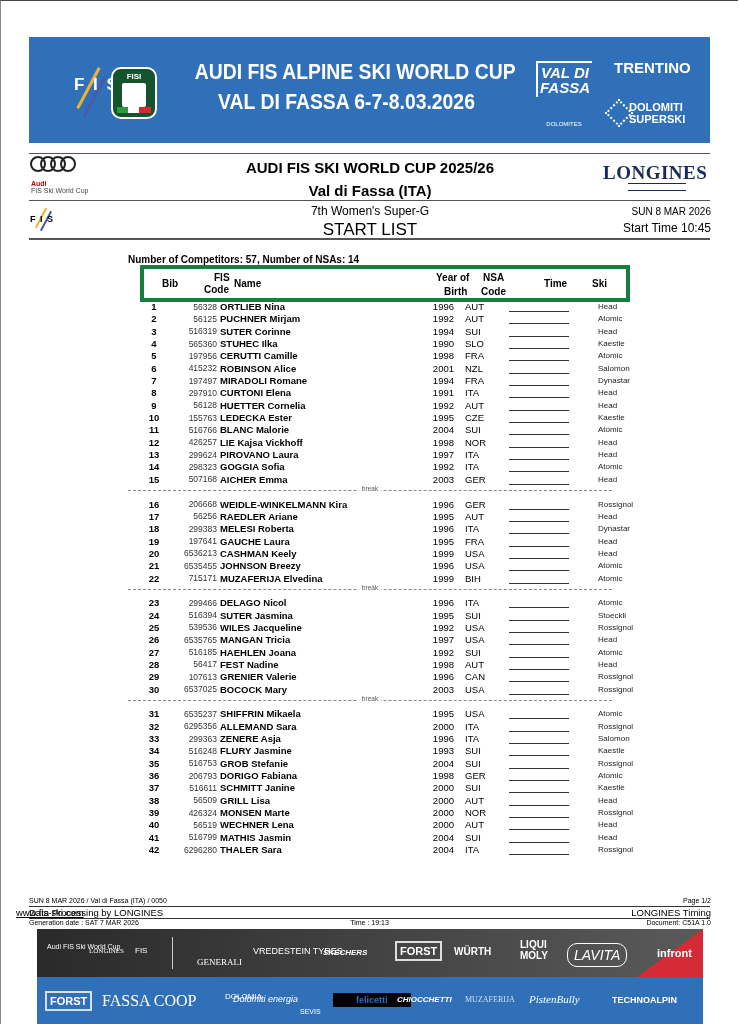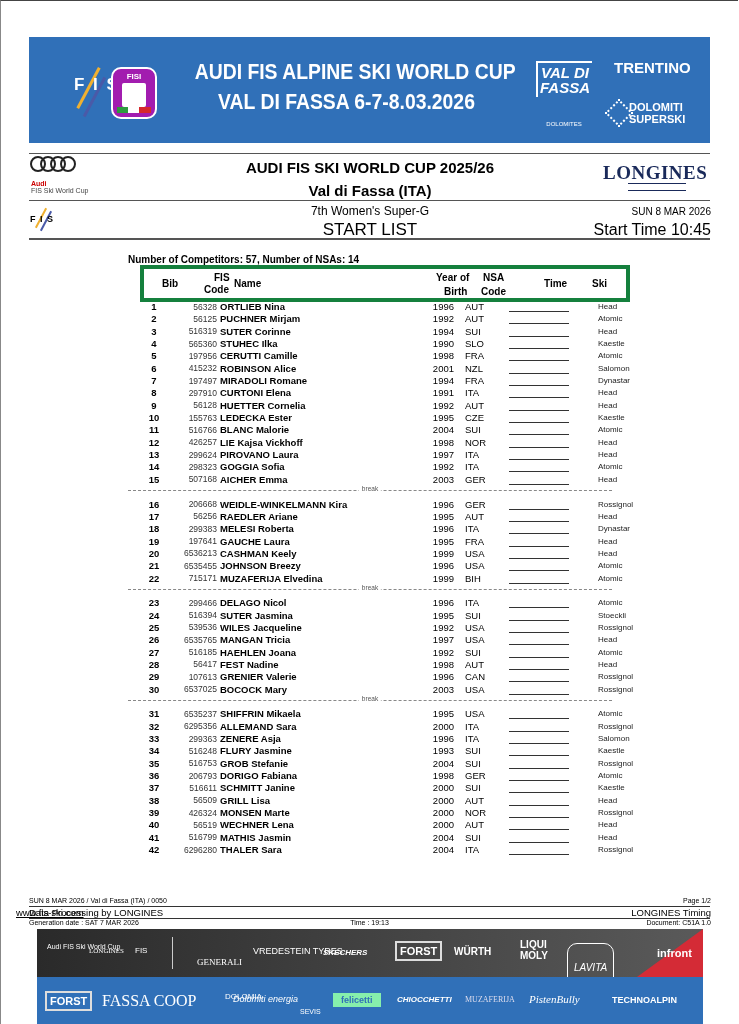--- a/index.html
+++ b/index.html
@@ -4,21 +4,21 @@
 <style>
   html, body { margin:0; padding:0; }
   body { width:739px; height:1024px; background:#ffffff; position:relative; overflow:hidden;
          font-family:"Liberation Sans", sans-serif; color:#000; }
   .page-edge { position:absolute; left:0; top:0; width:737px; height:1024px; border-left:1px solid #888; border-top:1px solid #444; }
   
   .banner { position:absolute; left:29px; top:37px; width:681px; height:106px; background:#3070b8; color:#fff; }
   .banner .fis { position:absolute; left:45px; top:38px; font-size:17px; font-weight:bold; letter-spacing:2px; }
   .banner .fis-slash1 { position:absolute; left:58px; top:28px; width:3px; height:46px; background:#f0b030; transform:rotate(28deg); }
   .banner .fis-slash2 { position:absolute; left:64px; top:38px; width:3px; height:44px; background:#4a5aa8; transform:rotate(28deg); }
-  .banner .fisi { position:absolute; left:82px; top:30px; width:42px; height:48px; background:#a21caf; border-radius:10px; border:2px solid #fff; }
+  .banner .fisi { position:absolute; left:82px; top:30px; width:42px; height:48px; background:#14532d; border-radius:10px; border:2px solid #fff; }
   .banner .fisi .fisi-txt { position:absolute; top:3px; width:100%; text-align:center; font-size:8px; font-weight:bold; }
   .banner .fisi .fisi-inner { position:absolute; left:9px; top:14px; width:24px; height:24px; background:#fff; border-radius:2px; }
   .banner .fisi .flag { position:absolute; left:4px; bottom:4px; width:34px; height:6px; background:linear-gradient(90deg,#2e9a3e 33%,#fff 33%,#fff 66%,#d5282d 66%); }
   .banner .title1 { position:absolute; left:145px; top:22px; width:345px; text-align:center; font-size:22px; font-weight:bold; transform:scaleX(0.88); transform-origin:center; white-space:nowrap; }
   .banner .title2 { position:absolute; left:145px; top:52px; width:345px; text-align:center; font-size:22px; font-weight:bold; transform:scaleX(0.88); transform-origin:center; white-space:nowrap; }
   .banner .valdifassa { position:absolute; left:507px; top:24px; width:50px; font-size:15px; font-weight:bold; line-height:15px; text-align:center; font-style:italic; border-left:2px solid #fff; border-top:2px solid #fff; padding:2px; }
   .banner .dolomites { position:absolute; left:506px; top:84px; width:58px; text-align:center; font-size:6px; }
   .banner .trentino { position:absolute; left:585px; top:22px; font-size:15px; font-weight:bold; }
   .banner .superski { position:absolute; left:600px; top:64px; font-size:11px; font-weight:bold; line-height:12px; }
   .banner .superski-icon { position:absolute; left:580px; top:66px; width:16px; height:16px; border:2px dotted #fff; transform:rotate(45deg); }
@@ -32,21 +32,21 @@
   .hdr-title { position:absolute; left:150px; top:159px; width:440px; text-align:center; font-size:15px; font-weight:bold; }
   .hdr-venue { position:absolute; left:150px; top:182px; width:440px; text-align:center; font-size:15px; font-weight:bold; }
   .longines { position:absolute; left:603px; top:162px; font-family:"Liberation Serif", serif; font-size:19px; font-weight:bold; color:#1a2a5a; letter-spacing:0.5px; }
   .longines-wings { position:absolute; left:628px; top:183px; width:58px; height:6px; border-top:1.5px solid #1a2a5a; border-bottom:1.5px solid #1a2a5a; }
   .fis-small { position:absolute; left:30px; top:214px; font-size:9px; font-weight:bold; letter-spacing:1px; }
   .fis-small-slash { position:absolute; left:40px; top:207px; width:2px; height:22px; background:#f0b030; transform:rotate(28deg); }
   .fis-small-slash2 { position:absolute; left:45px; top:210px; width:2px; height:22px; background:#4a5aa8; transform:rotate(28deg); }
   .race-name { position:absolute; left:150px; top:204px; width:440px; text-align:center; font-size:12px; }
   .start-list { position:absolute; left:150px; top:220px; width:440px; text-align:center; font-size:17px; }
   .date-r { position:absolute; right:28px; top:206px; font-size:10px; text-align:center; }
-  .time-r { position:absolute; right:28px; top:221px; font-size:16px; text-align:right;margin-left:21px; }
+  .time-r { position:absolute; right:28px; top:221px; font-size:12px; text-align:right;margin-left:21px; }
 
   .counts { position:absolute; left:128px; top:254px; font-size:10px; font-weight:bold; }
   .thead { position:absolute; left:128px; top:265px; width:482px; height:29px; border:4px solid #15803d; font-size:10px; font-weight:bold;margin-left:12px; }
   .thead div { position:absolute; }
   .rows { position:absolute; left:128px; top:300px; width:484px; }
   .row { position:relative; height:12.35px; font-size:9.5px; white-space:nowrap; }
   .row .bib { position:absolute; left:0; width:52px; text-align:center; font-weight:bold; top:1px; }
   .row .code { position:absolute; left:40px; width:49px; text-align:right; color:#333; font-size:8.5px; top:1.5px; }
   .row .name { position:absolute; left:92px; font-weight:bold; top:1px; }
   .row .yob { position:absolute; left:290px; width:36px; text-align:right; top:1px; }
@@ -543,27 +543,27 @@
   <div class="sp" style="left:10px;top:14px;font-size:7px;">Audi FIS Ski World Cup</div>
   <div class="sp" style="left:52px;top:18px;font-size:7px;font-family:'Liberation Serif',serif;">LONGINES</div>
   <div class="sp" style="left:98px;top:17px;font-size:8px;">FIS</div>
   <div class="sp" style="left:135px;top:8px;width:1px;height:32px;background:#ccc;"></div>
   <div class="sp" style="left:160px;top:28px;font-size:9px;font-family:'Liberation Serif',serif;">GENERALI</div>
   <div class="sp" style="left:216px;top:17px;font-size:9px;font-weight:normal;">VREDESTEIN TYRES</div>
   <div class="sp" style="left:286px;top:19px;font-size:8px;font-weight:bold;font-style:italic;">SKECHERS</div>
   <div class="sp" style="left:358px;top:12px;font-size:11px;font-weight:bold;border:2px solid #ddd;padding:2px 3px;">FORST</div>
   <div class="sp" style="left:417px;top:17px;font-size:10px;font-weight:bold;">WÜRTH</div>
   <div class="sp" style="left:483px;top:10px;width:34px;font-size:10px;font-weight:bold;white-space:normal;line-height:11px;">LIQUI MOLY</div>
-  <div class="sp" style="left:530px;top:14px;font-size:10px;font-style:italic;border:1px solid #fff;border-radius:10px;padding:18px 6px;">LAVITA</div>
+  <div class="sp" style="left:530px;top:14px;font-size:14px;font-style:italic;border:1px solid #fff;border-radius:10px;padding:3px 6px;">LAVITA</div>
   <div class="sp" style="left:620px;top:18px;font-size:11px;font-weight:bold;">infront</div>
 </div>
 <div class="spons2">
   <div class="sp" style="left:8px;top:14px;font-size:11px;font-weight:bold;border:2px solid #ddd;padding:2px 3px;">FORST</div>
   <div class="sp" style="left:65px;top:15px;font-size:16px;font-family:'Liberation Serif',serif;">FASSA COOP</div>
   <div class="sp" style="left:140px;top:15px;font-size:8px;padding-left:48px;">DOLOMIA</div>
   <div class="sp" style="left:196px;top:17px;font-size:9px;font-style:italic;">Dolomiti energia</div>
   <div class="sp" style="left:263px;top:31px;font-size:7px;">SEVIS</div>
-  <div class="sp" style="left:296px;top:16px;font-size:9px;font-weight:bold;background:#86efac;color:#3070b8;padding:2px 8px;">felicetti</div>
+  <div class="sp" style="left:296px;top:16px;font-size:9px;font-weight:bold;background:#000000;color:#3070b8;padding:2px 23px;">felicetti</div>
   <div class="sp" style="left:360px;top:18px;font-size:8px;font-weight:bold;font-style:italic;">CHIOCCHETTI</div>
   <div class="sp" style="left:428px;top:18px;font-size:8px;font-family:'Liberation Serif',serif;color:#dde;">MUZAFERIJA</div>
   <div class="sp" style="left:492px;top:16px;font-size:11px;font-style:italic;font-family:'Liberation Serif',serif;">PistenBully</div>
   <div class="sp" style="left:575px;top:18px;font-size:9px;font-weight:bold;">TECHNOALPIN</div>
 </div>
 
 </body></html>

